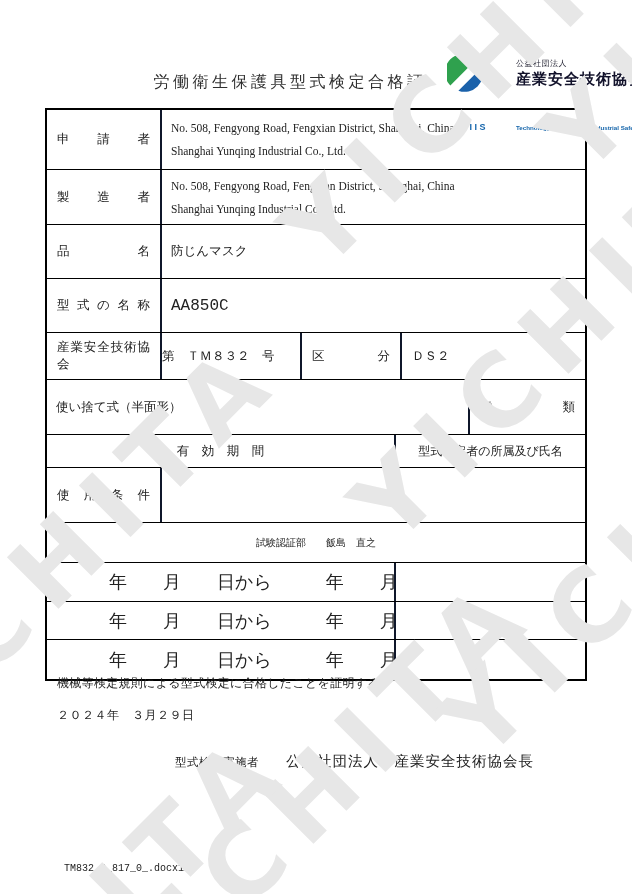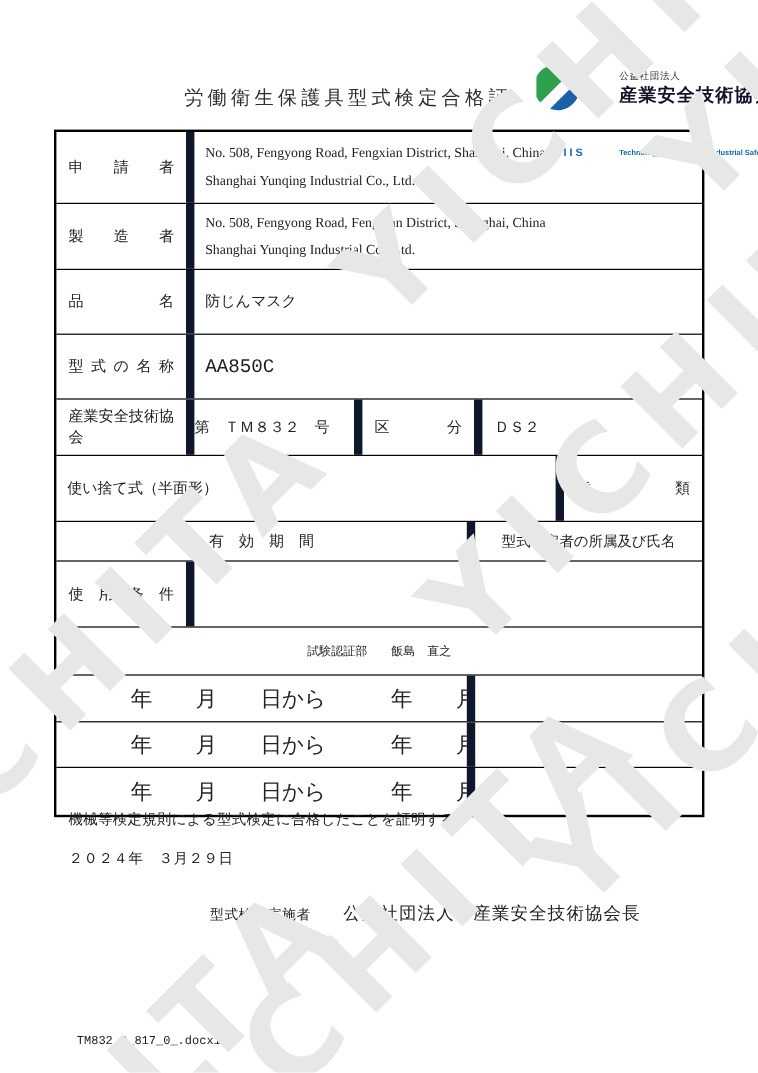--- a/index.html
+++ b/index.html
@@ -48,21 +48,21 @@
   .logo-icon{grid-column:1;grid-row:1;width:38px;height:38px;}
   .logo-textblock{grid-column:2;grid-row:1;display:flex;flex-direction:column;justify-content:flex-start;}
   .logo-orgtype{font-size:8px;color:#2b2b3a;letter-spacing:0.5px;margin-top:2px;}
   .logo-orgname{font-size:15px;font-weight:700;color:#12122b;letter-spacing:1px;white-space:nowrap;margin-top:1px;}
   .logo-acronym{grid-column:1;grid-row:2;font-size:9px;font-weight:700;color:#1565ab;letter-spacing:2.5px;text-align:right;}
   .logo-tagline{grid-column:2;grid-row:2;font-size:6.2px;font-weight:700;color:#1565ab;white-space:nowrap;margin-top:2px;}
   
   .doc-table{position:absolute;left:45px;top:108px;width:542px;border:2px solid #000;box-sizing:border-box;}
   .trow{display:flex;box-sizing:border-box;border-bottom:1px solid #000;}
   .trow:last-child{border-bottom:none;}
-  .cell{box-sizing:border-box;border-right:7px solid #0f172a;display:flex;align-items:center;overflow:hidden;}
+  .cell{box-sizing:border-box;border-right:2px solid #0f172a;display:flex;align-items:center;overflow:hidden;}
   .cell:last-child{border-right:none;}
   .lbl{width:115px;padding:0 10px;font-size:12.5px;flex:none;}
   .lbl>span{display:block;width:100%;text-align:justify;text-align-last:justify;}
   .val{flex:1;padding-left:9px;font-size:12.5px;text-align:right;}
   .addr{flex-direction:column;align-items:flex-start;justify-content:center;gap:11px;font-size:11.5px;}
   .mono{font-family:"Liberation Mono","DejaVu Sans Mono",monospace;font-size:16px;}
   .h60{height:60px}.h55{height:55px}.h54{height:54px}.h47{height:47px}
   .h33{height:33px}.h40{height:40px}.h39{height:39px}.h38{height:38px}
   .cert-val{width:140px;flex:none;justify-content:flex-start;font-size:12.5px;white-space:pre;}
   .class-lbl{width:100px;flex:none;padding:0 10px;font-size:12.5px;}

